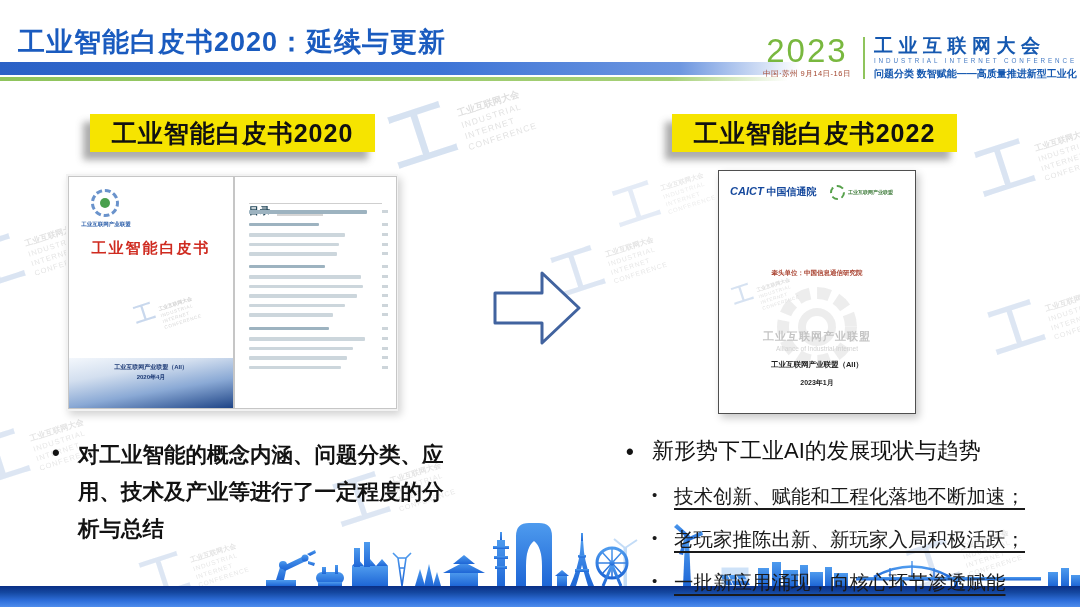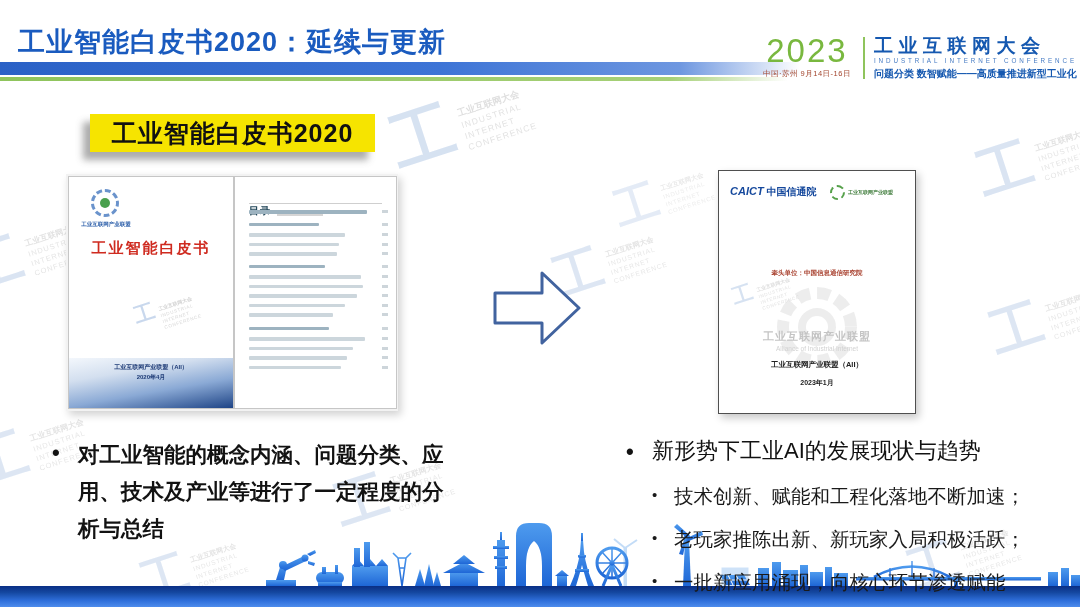--- a/index.html
+++ b/index.html
@@ -72,21 +72,21 @@
   .big-arrow{position:absolute;left:492px;top:266px;z-index:6;}
   
   .bulletsL{position:absolute;left:52px;top:437px;display:flex;z-index:6;}
   .dotL{width:26px;font-size:22px;font-weight:800;color:#121212;padding-top:3px;}
   .bulletsL-text{width:378px;font-size:21.5px;font-weight:700;line-height:37px;color:#121212;}
   .bulletsR-head{position:absolute;left:626px;top:436px;display:flex;z-index:6;}
   .bulletsR-head .txt{font-size:22px;font-weight:400;color:#121212;}
   .bulletsR-list{position:absolute;left:652px;top:483px;z-index:6;}
   .subrow{display:flex;margin-bottom:16px;align-items:flex-start;}
   .subdot{font-size:15px;color:#1a1a1a;width:22px;padding-top:3px;}
-  .subtxt{font-size:19.5px;font-weight:500;color:#1a1a1a;
+  .subtxt{font-size:19.5px;font-weight:500;color:#1a1a1a;text-decoration:underline;
     text-underline-offset:5px;text-decoration-thickness:1.5px;white-space:nowrap;}
   
   .skyline{position:absolute;left:252px;top:518px;z-index:2;}
   .band{position:absolute;left:0;right:0;bottom:0;height:21px;z-index:3;
     background:linear-gradient(to bottom,#0a2e85 0%,#14479f 30%,#2f6fdb 70%,#4e8cec 100%);}
   
   .wm{position:absolute;display:flex;transform:rotate(-18deg);z-index:1;pointer-events:none;}
   .wm-glyph{font-size:56px;font-weight:800;color:#bccfe9;line-height:1;}
   .wm-text{margin-left:7px;margin-top:14px;line-height:1.35;}
   .wm-cn{font-size:8px;font-weight:700;color:#c9c9c9;}
@@ -109,20 +109,21 @@
     </div>
     <div class="logo-divider"></div>
     <div class="logo-name-col">
       <div class="logo-cn">工业互联网大会</div>
       <div class="logo-en">INDUSTRIAL INTERNET CONFERENCE</div>
       <div class="logo-slogan">问题分类 数智赋能——高质量推进新型工业化</div>
     </div>
   </div>
 
   <div class="banner banner-left">工业智能白皮书2020</div>
+  <div class="banner banner-right">工业智能白皮书2022</div>
 
   <div class="docL">
     <div class="pg pg1" id="coverL">
       <div class="gear-badge"></div>
       <div class="gear-label">工业互联网产业联盟</div>
       <div class="coverL-title">工业智能白皮书</div>
       <div class="coverL-foot">
         <div class="coverL-org">工业互联网产业联盟（AII）</div>
         <div class="coverL-date">2020年4月</div>
       </div>

